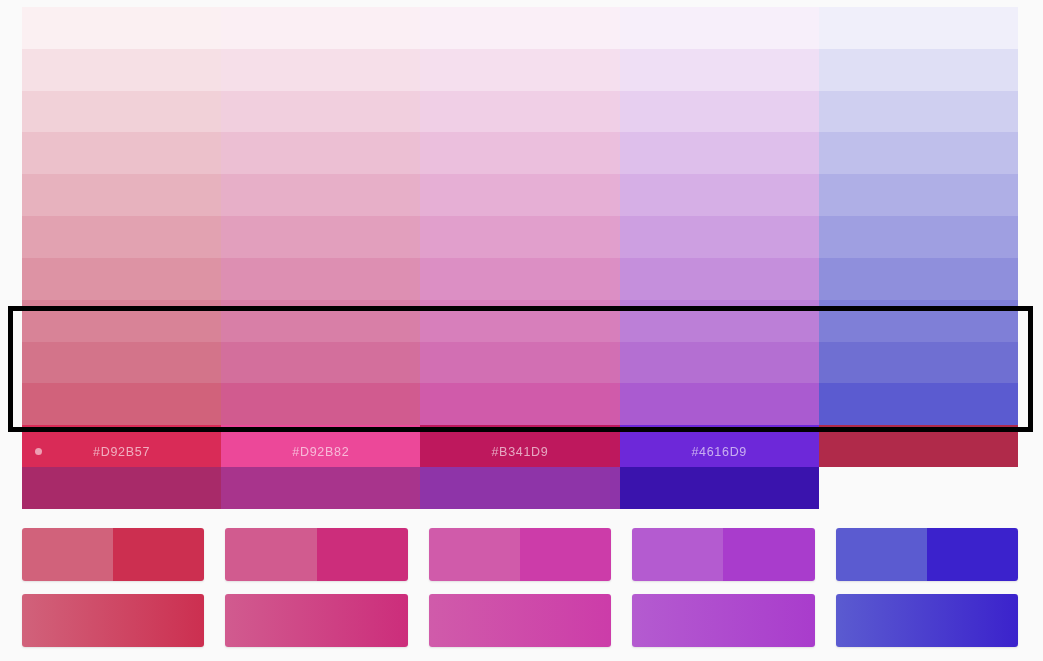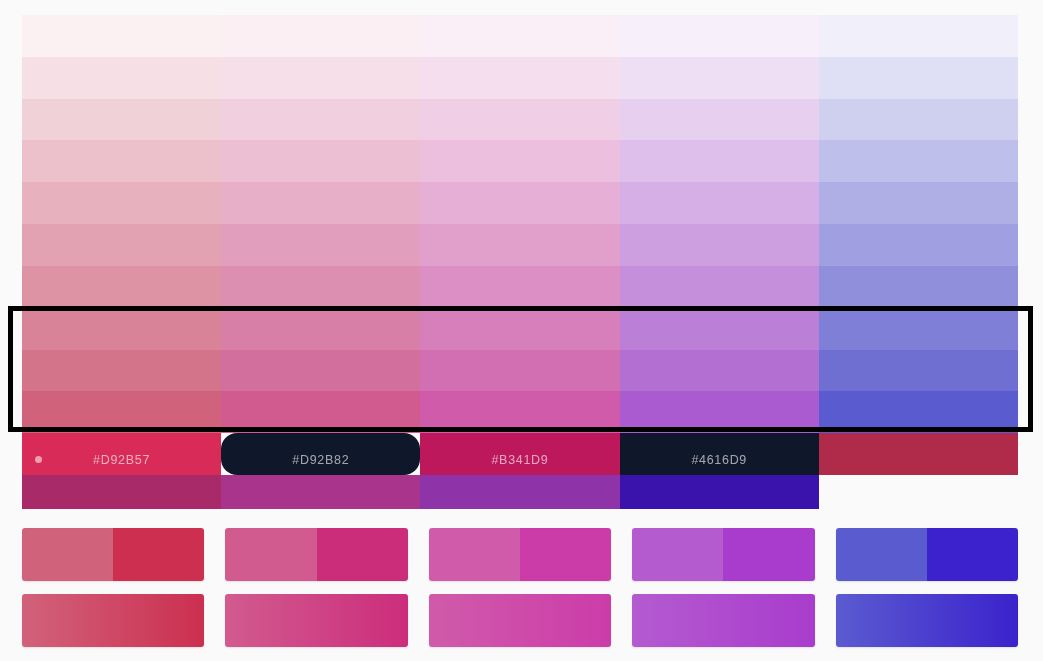--- a/index.html
+++ b/index.html
@@ -31,21 +31,20 @@
     display: grid;
     grid-template-columns: repeat(5, 1fr);
     grid-auto-rows: 41.83px;
     overflow: hidden;
   }
 
   .shade-cell {
     position: relative;
     width: 100%;
     height: 100%;
-    margin-top: 8px;
   }
 
   .shade-cell .hexlabel {
     position: absolute;
     left: 0;
     right: 0;
     bottom: 8px;
     text-align: center;
     font-size: 12.5px;
     letter-spacing: 0.7px;
@@ -159,27 +158,27 @@
       <div class="shade-cell" style="background: rgb(111, 111, 210);"></div>
       <div class="shade-cell" style="background: rgb(209, 98, 123);"></div>
       <div class="shade-cell" style="background: rgb(209, 91, 143);"></div>
       <div class="shade-cell" style="background: rgb(208, 91, 170);"></div>
       <div class="shade-cell" style="background: rgb(170, 91, 208);"></div>
       <div class="shade-cell" style="background: rgb(91, 91, 208);"></div>
       <div class="shade-cell" style="background: rgb(217, 43, 87);">
         <span class="hexlabel">#D92B57</span>
         <span class="base-dot"></span>
       </div>
-      <div class="shade-cell" style="background: #0f172a; border-radius: 16px;">
+      <div class="shade-cell" style="background: #ec4899;">
         <span class="hexlabel">#D92B82</span>
       </div>
       <div class="shade-cell" style="background: #be185d;">
         <span class="hexlabel">#B341D9</span>
       </div>
-      <div class="shade-cell" style="background: #0f172a;">
+      <div class="shade-cell" style="background: #6d28d9;">
         <span class="hexlabel">#4616D9</span>
       </div>
       <div class="shade-cell" style="background: rgb(176, 42, 74);"></div>
       <div class="shade-cell" style="background: rgb(168, 42, 105);"></div>
       <div class="shade-cell" style="background: rgb(168, 52, 140);"></div>
       <div class="shade-cell" style="background: rgb(142, 52, 168);"></div>
       <div class="shade-cell" style="background: rgb(58, 19, 173);"></div>
     </div>
 
   <div id="selection-box"></div>

